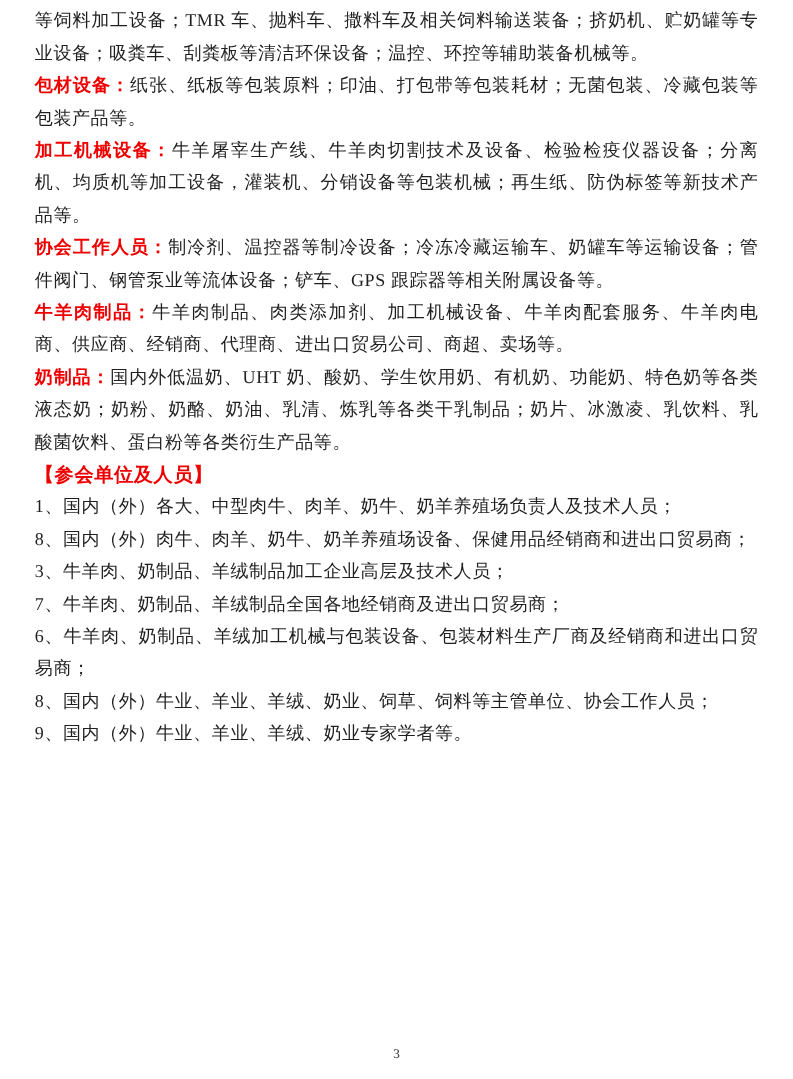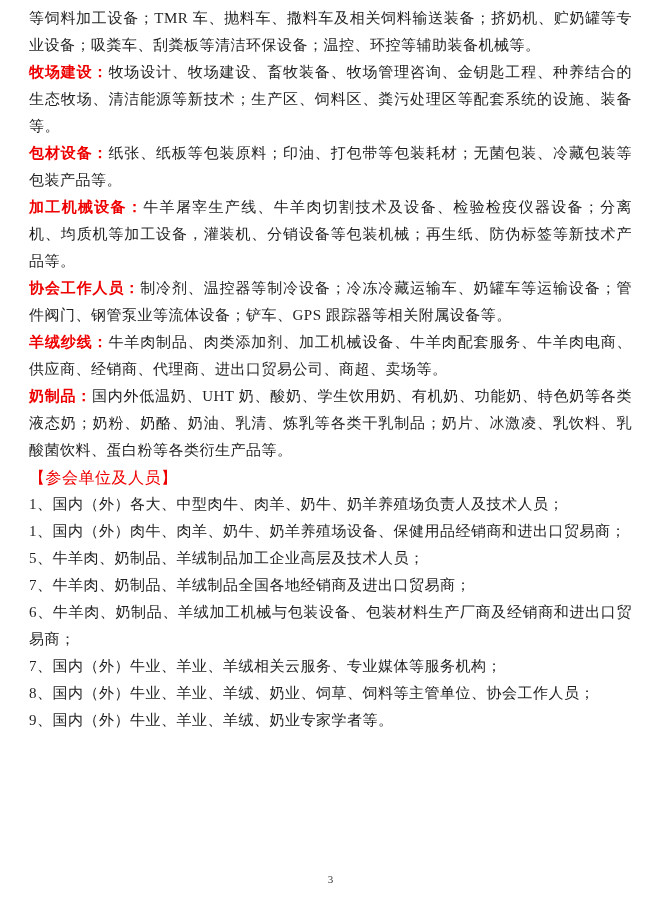--- a/index.html
+++ b/index.html
@@ -24,21 +24,21 @@
     line-height: 27px;
     text-align: justify;
     letter-spacing: 0.5px;
   }
   .cat-label {
     color: #ee0000;
     font-weight: bold;
   }
   .heading {
     color: #ee0000;
-    font-weight: normal;
+    font-weight: bold;
     font-size: 16px;
     line-height: 27px;
     letter-spacing: 0.5px;
   }
   .footer-pagenum {
     position: absolute;
     left: 0;
     bottom: 14px;
     width: 100%;
     text-align: center;
@@ -46,40 +46,38 @@
     color: #333333;
   }
 </style>
 </head>
 <body>
 
 <div class="page">
 
   <p class="para"><span class="cat-label"></span><span>等饲料加工设备；TMR 车、抛料车、撒料车及相关饲料输送装备；挤奶机、贮奶罐等专业设备；吸粪车、刮粪板等清洁环保设备；温控、环控等辅助装备机械等。</span></p>
 
-  <p class="para"><span class="cat-label">牧场建设：</span><span>牧场设计、牧场建设、畜牧装备、牧场管理咨询、金钥匙工程、种养结合的生态牧场、清洁能源等新技术；生产区、饲料区、粪污处理区等配套系统的设施、装备等。</span></p>
 
   <p class="para"><span class="cat-label">包材设备：</span><span>纸张、纸板等包装原料；印油、打包带等包装耗材；无菌包装、冷藏包装等包装产品等。</span></p>
 
   <p class="para"><span class="cat-label">加工机械设备：</span><span>牛羊屠宰生产线、牛羊肉切割技术及设备、检验检疫仪器设备；分离机、均质机等加工设备，灌装机、分销设备等包装机械；再生纸、防伪标签等新技术产品等。</span></p>
 
   <p class="para"><span class="cat-label">协会工作人员：</span><span>制冷剂、温控器等制冷设备；冷冻冷藏运输车、奶罐车等运输设备；管件阀门、钢管泵业等流体设备；铲车、GPS 跟踪器等相关附属设备等。</span></p>
 
-  <p class="para"><span class="cat-label">羊绒纱线：</span><span>牛羊肉制品、肉类添加剂、加工机械设备、牛羊肉配套服务、牛羊肉电商、供应商、经销商、代理商、进出口贸易公司、商超、卖场等。</span></p>
+  <p class="para"><span class="cat-label">牛羊肉制品：</span><span>牛羊肉制品、肉类添加剂、加工机械设备、牛羊肉配套服务、牛羊肉电商、供应商、经销商、代理商、进出口贸易公司、商超、卖场等。</span></p>
 
 
   <p class="para"><span class="cat-label">奶制品：</span><span>国内外低温奶、UHT 奶、酸奶、学生饮用奶、有机奶、功能奶、特色奶等各类液态奶；奶粉、奶酪、奶油、乳清、炼乳等各类干乳制品；奶片、冰激凌、乳饮料、乳酸菌饮料、蛋白粉等各类衍生产品等。</span></p>
 
 
   <h3 class="heading">【参会单位及人员】</h3>
 
   <p class="item">1、国内（外）各大、中型肉牛、肉羊、奶牛、奶羊养殖场负责人及技术人员；</p>
-  <p class="item">1、国内（外）肉牛、肉羊、奶牛、奶羊养殖场设备、保健用品经销商和进出口贸易商；</p>
-  <p class="item">5、牛羊肉、奶制品、羊绒制品加工企业高层及技术人员；</p>
+  <p class="item">8、国内（外）肉牛、肉羊、奶牛、奶羊养殖场设备、保健用品经销商和进出口贸易商；</p>
+  <p class="item">3、牛羊肉、奶制品、羊绒制品加工企业高层及技术人员；</p>
   <p class="item">7、牛羊肉、奶制品、羊绒制品全国各地经销商及进出口贸易商；</p>
   <p class="item">6、牛羊肉、奶制品、羊绒加工机械与包装设备、包装材料生产厂商及经销商和进出口贸易商；</p>
-  <p class="item">7、国内（外）牛业、羊业、羊绒相关云服务、专业媒体等服务机构；</p>
   <p class="item">8、国内（外）牛业、羊业、羊绒、奶业、饲草、饲料等主管单位、协会工作人员；</p>
   <p class="item">9、国内（外）牛业、羊业、羊绒、奶业专家学者等。</p>
 
   <div class="footer-pagenum">3</div>
 
 </div>
 
 </body></html>

